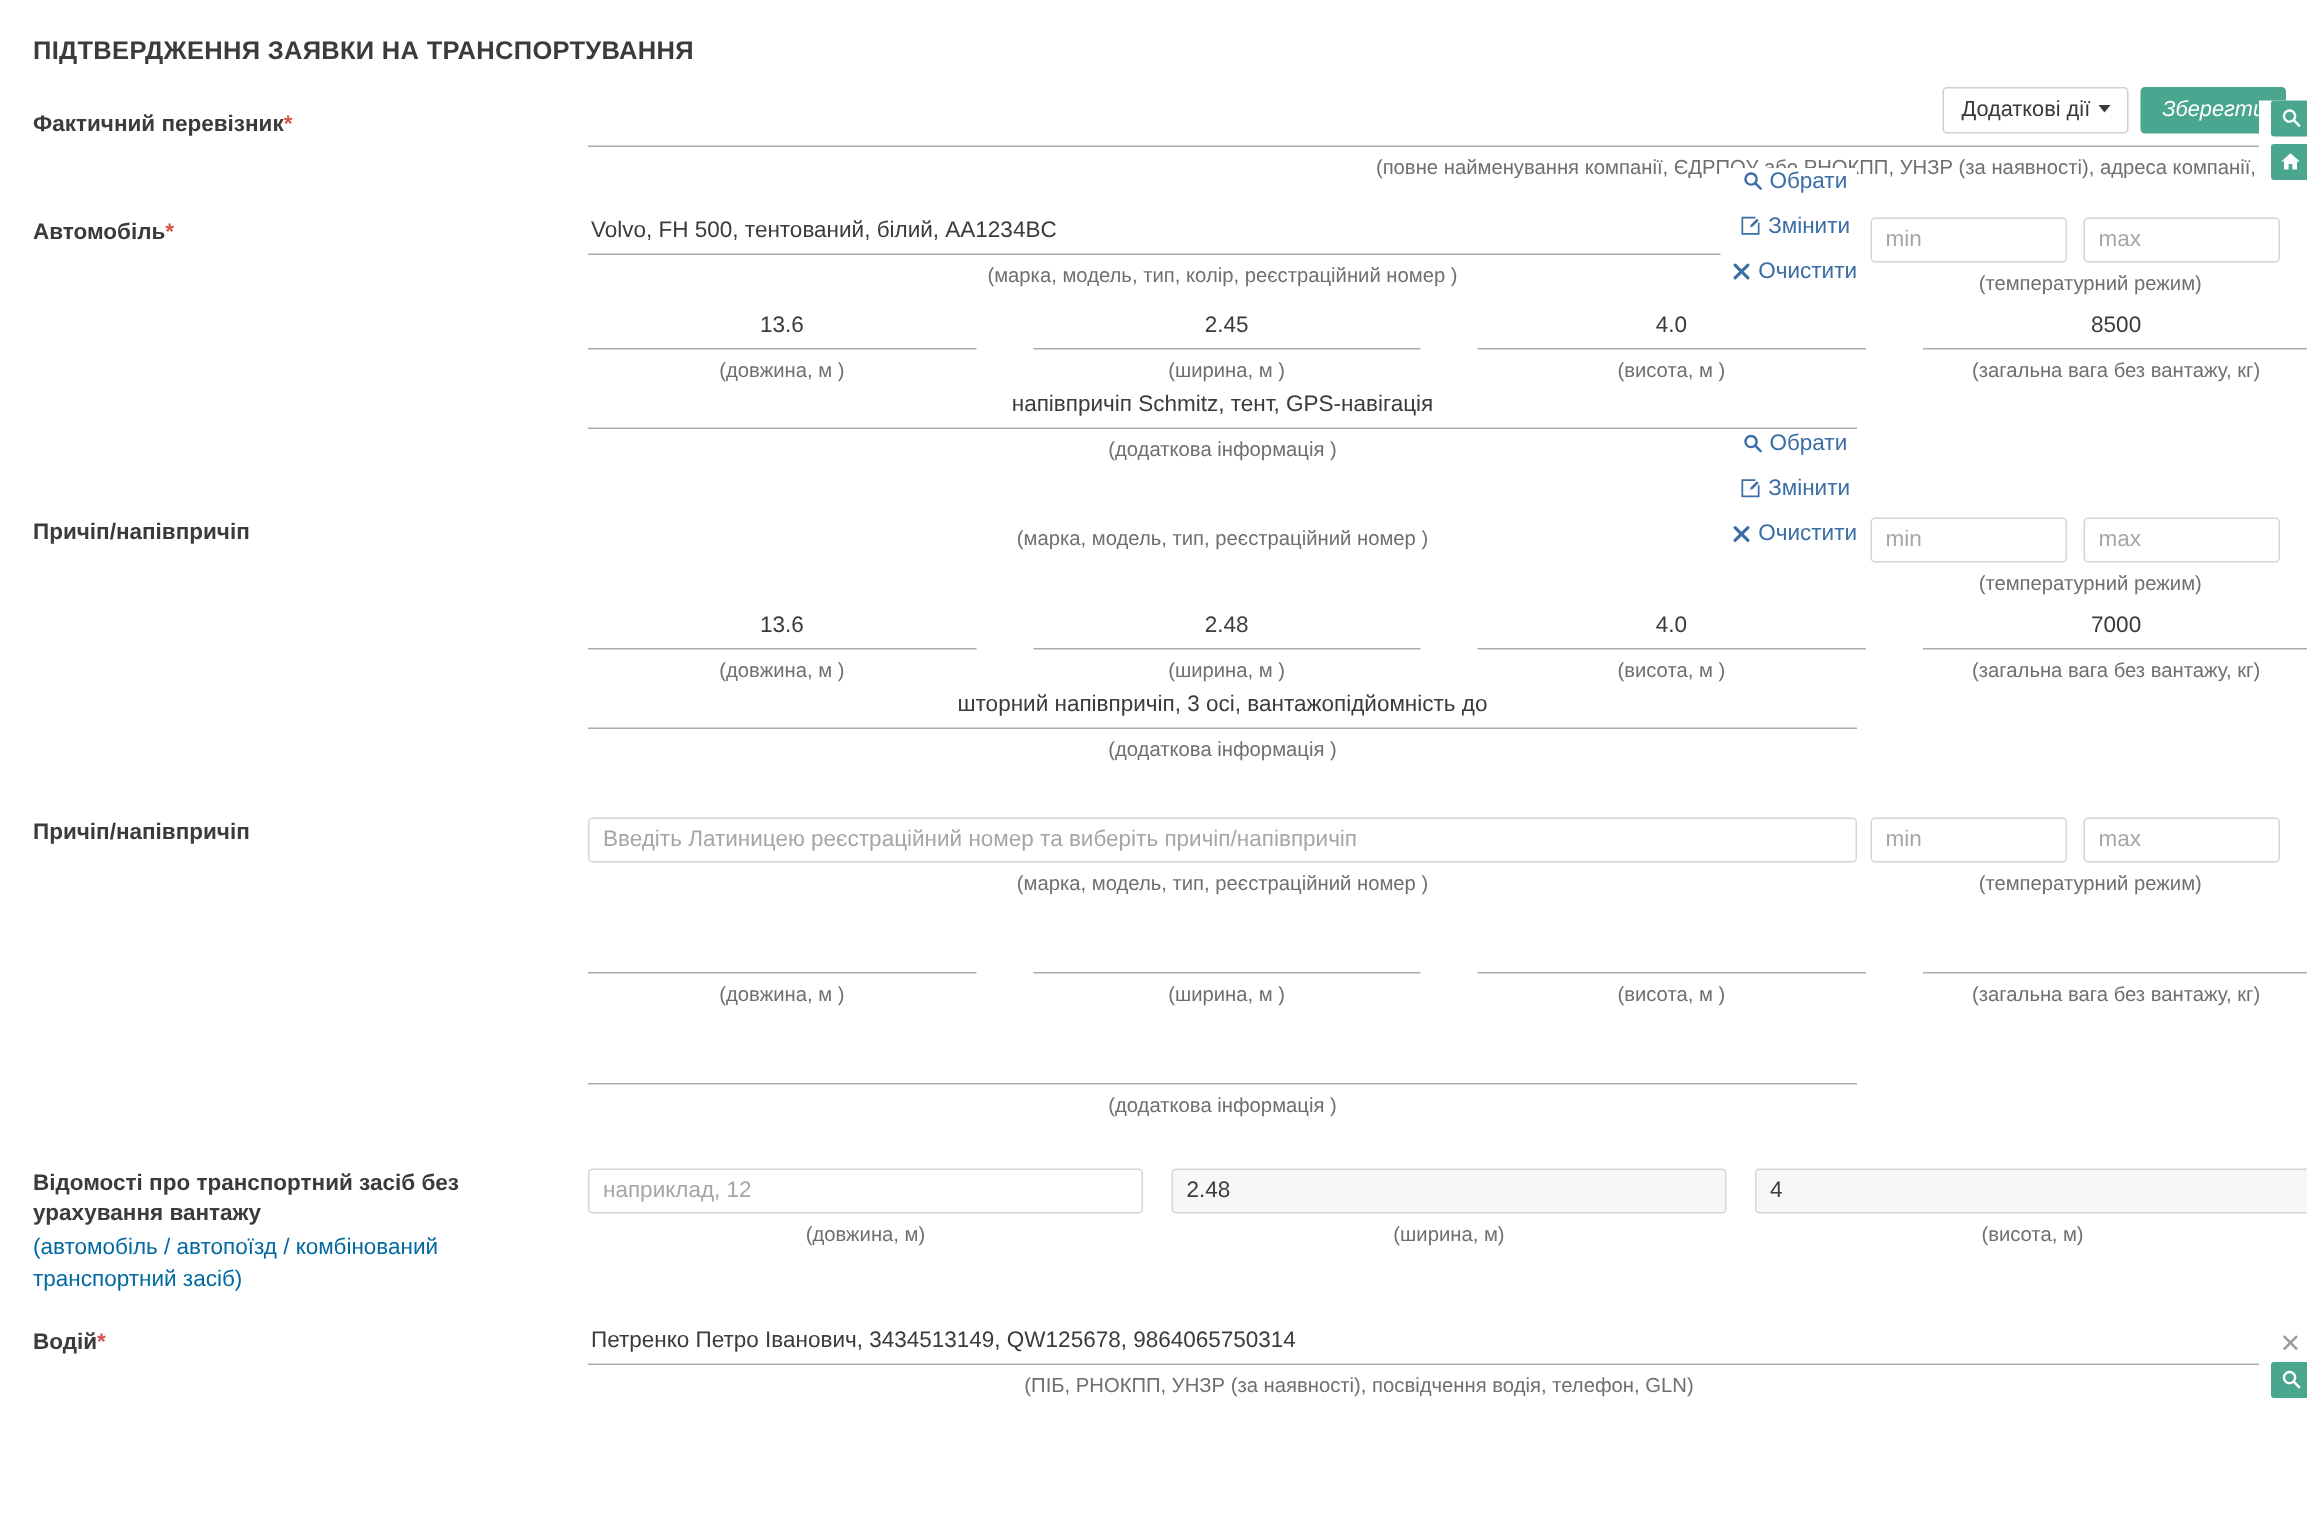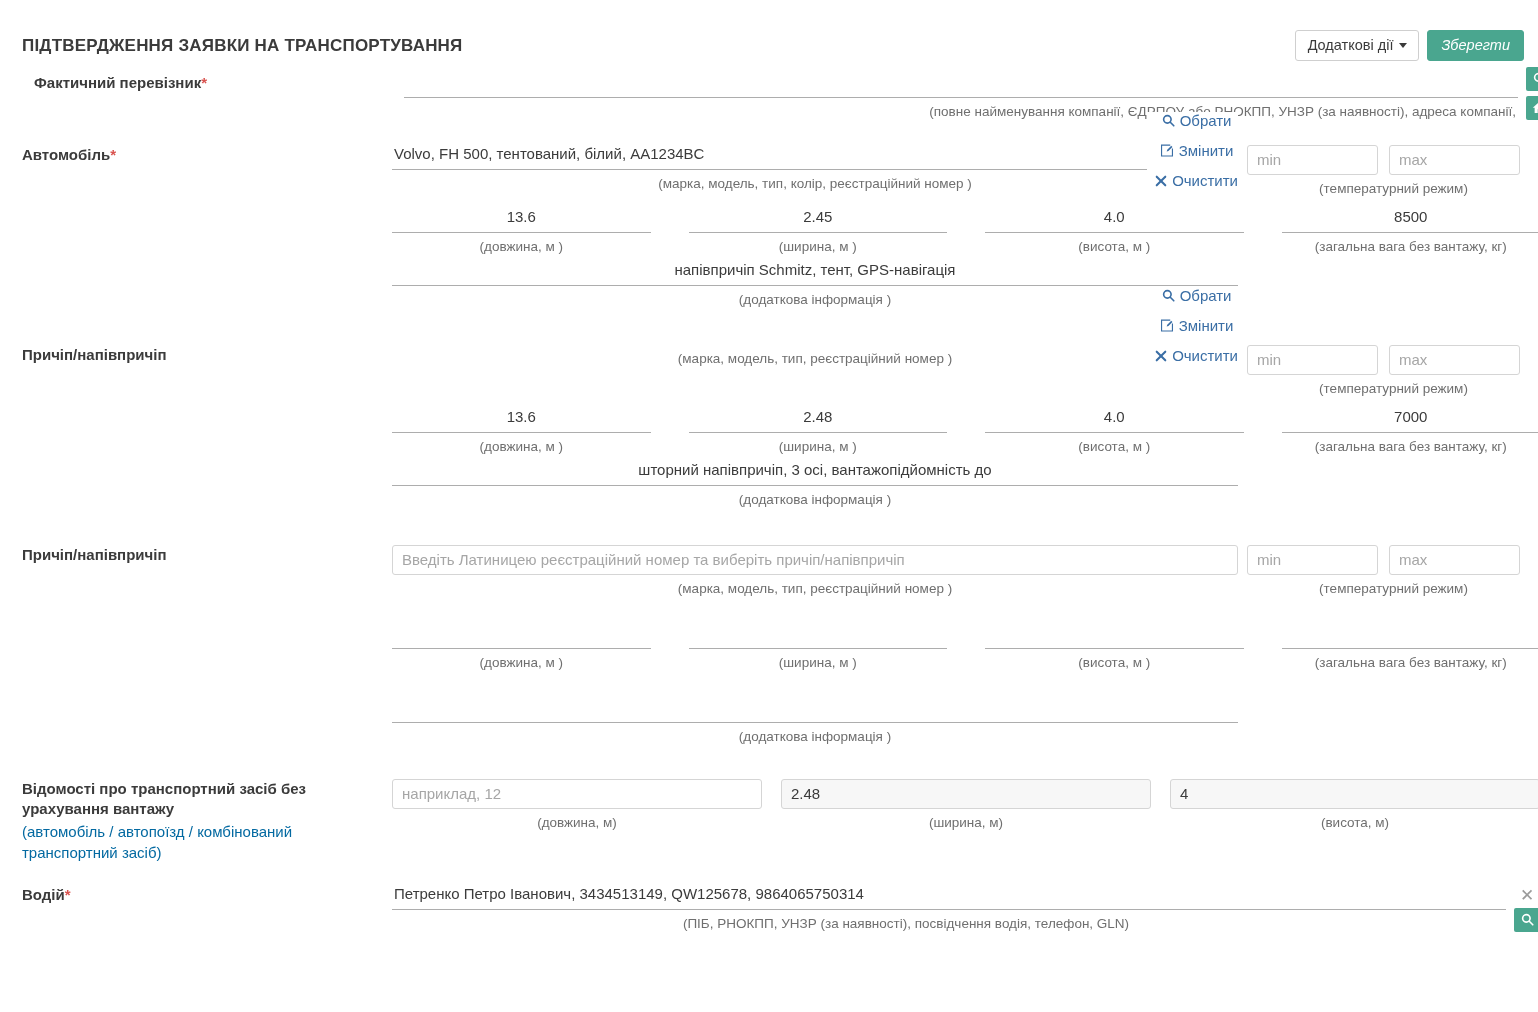--- a/index.html
+++ b/index.html
@@ -11,23 +11,24 @@
     font-family: "Liberation Sans", sans-serif;
     font-size: 15px;
     color: #333333;
     overflow: hidden;
   }
 
   
   .page-header {
     position: relative;
     height: 56px;
-    padding: 16px 14px 0 22px;
+    padding: 4px 14px 0 22px;
     display: flex;
     align-items: flex-start;
+    flex-direction: column;
   }
   .page-title {
     font-size: 17px;
     font-weight: bold;
     letter-spacing: .2px;
     color: #3b3b3b;
     margin-top: 20px;
     white-space: nowrap;
   }
   .header-actions {
@@ -200,21 +201,21 @@
   .temp-row .t-input { width: 131px; }
   .temp-hint {
     font-size: 13.5px;
     color: #6f6f6f;
     text-align: center;
     padding-top: 6px;
     white-space: nowrap;
   }
 
   
-  .mt-lb { margin-top: 17px; padding-left: 12px; }
+  .mt-lb { margin-top: 17px; }
   .mt-md { margin-top: 24px; }
   .mt-lg { margin-top: 36px; }
   .w-col-narrow { width: 846px; }
   .w-col-full { width: 1148px; }
 
   .triple {
     display: flex;
     gap: 19px;
     width: 1148px;
   }

